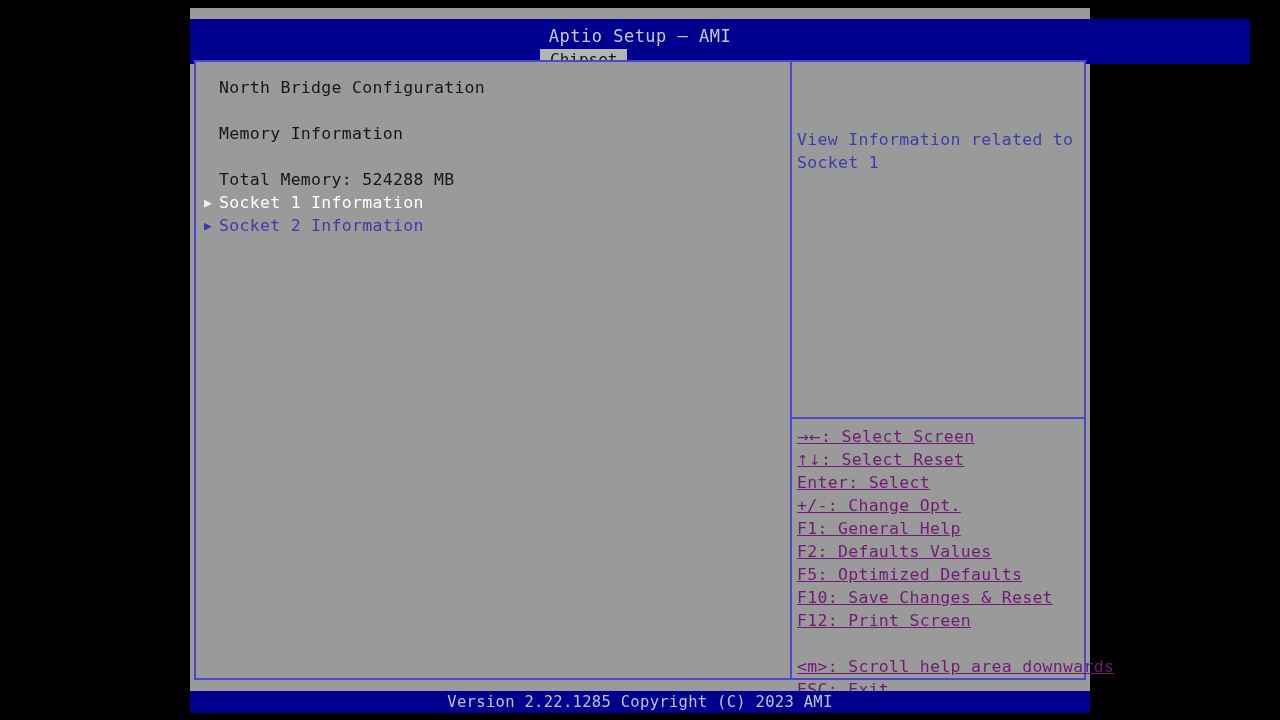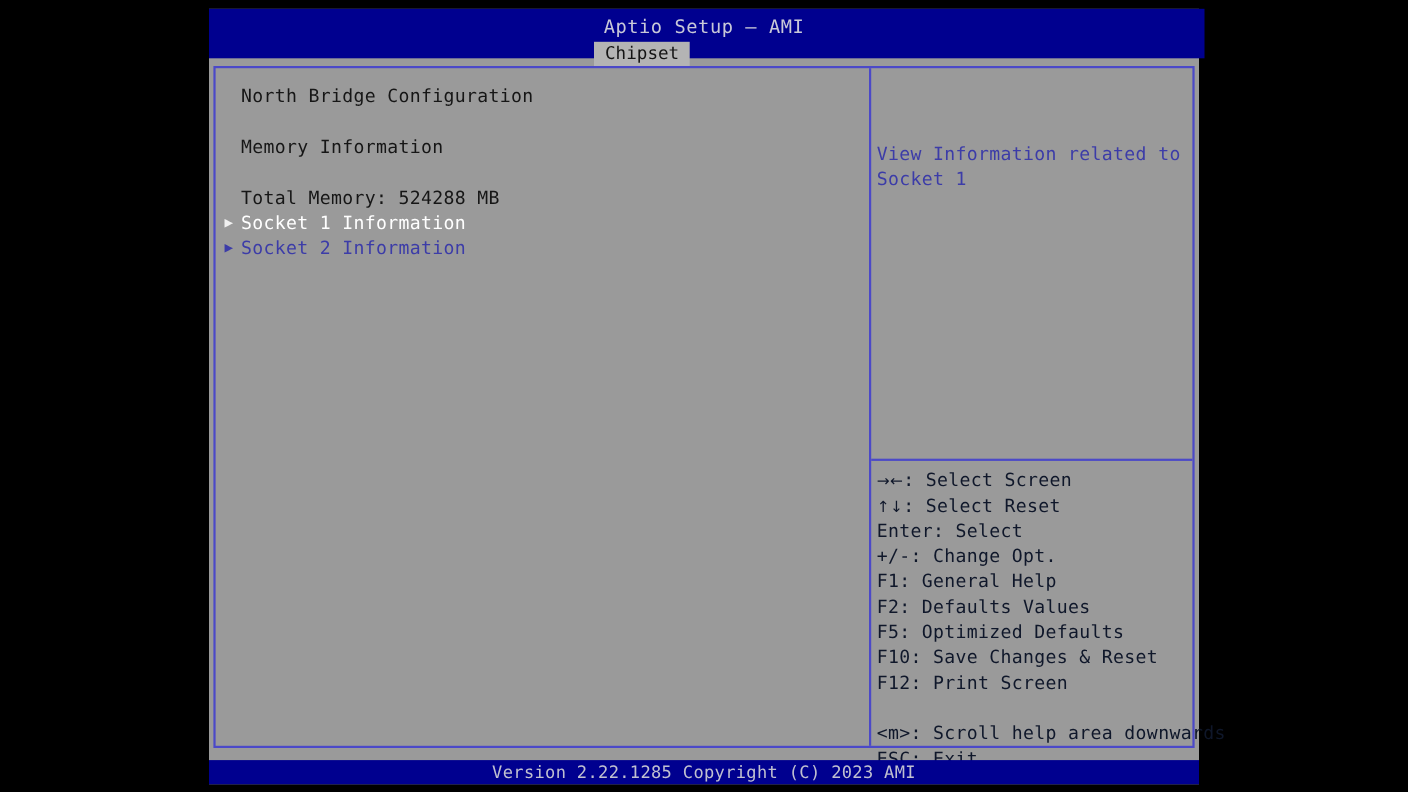--- a/index.html
+++ b/index.html
@@ -30,22 +30,22 @@
     top: 8px;
     width: 900px;
     height: 705px;
     background: #9a9a9a;
   }
 
   
   #titlebar {
     position: absolute;
     left: 0;
-    top: 0;
-    width: 905px;
+    top: 11px;
+    width: 1060px;
     height: 45px;
     background: #00008f;
   }
   #title-text {
     position: absolute;
     left: 0;
     top: 7px;
     width: 900px;
     text-align: center;
     color: #c8c8d8;
@@ -152,24 +152,25 @@
     top: 307px;
     width: 292px;
     height: 2px;
     background: #4b49c8;
   }
   .legend-line {
     position: absolute;
     left: 5px;
     height: 23px;
     line-height: 23px;
-    color: #0f172a;
+    color: #701a75;
     font-size: 16.5px;
     white-space: pre;
     letter-spacing: 0.3px;
+    text-decoration: underline;
   }
   .legend-line .glyph {
     font-family: "DejaVu Sans", sans-serif;
     font-size: 14px;
   }
 
   
   #footer {
     position: absolute;
     left: 0;

